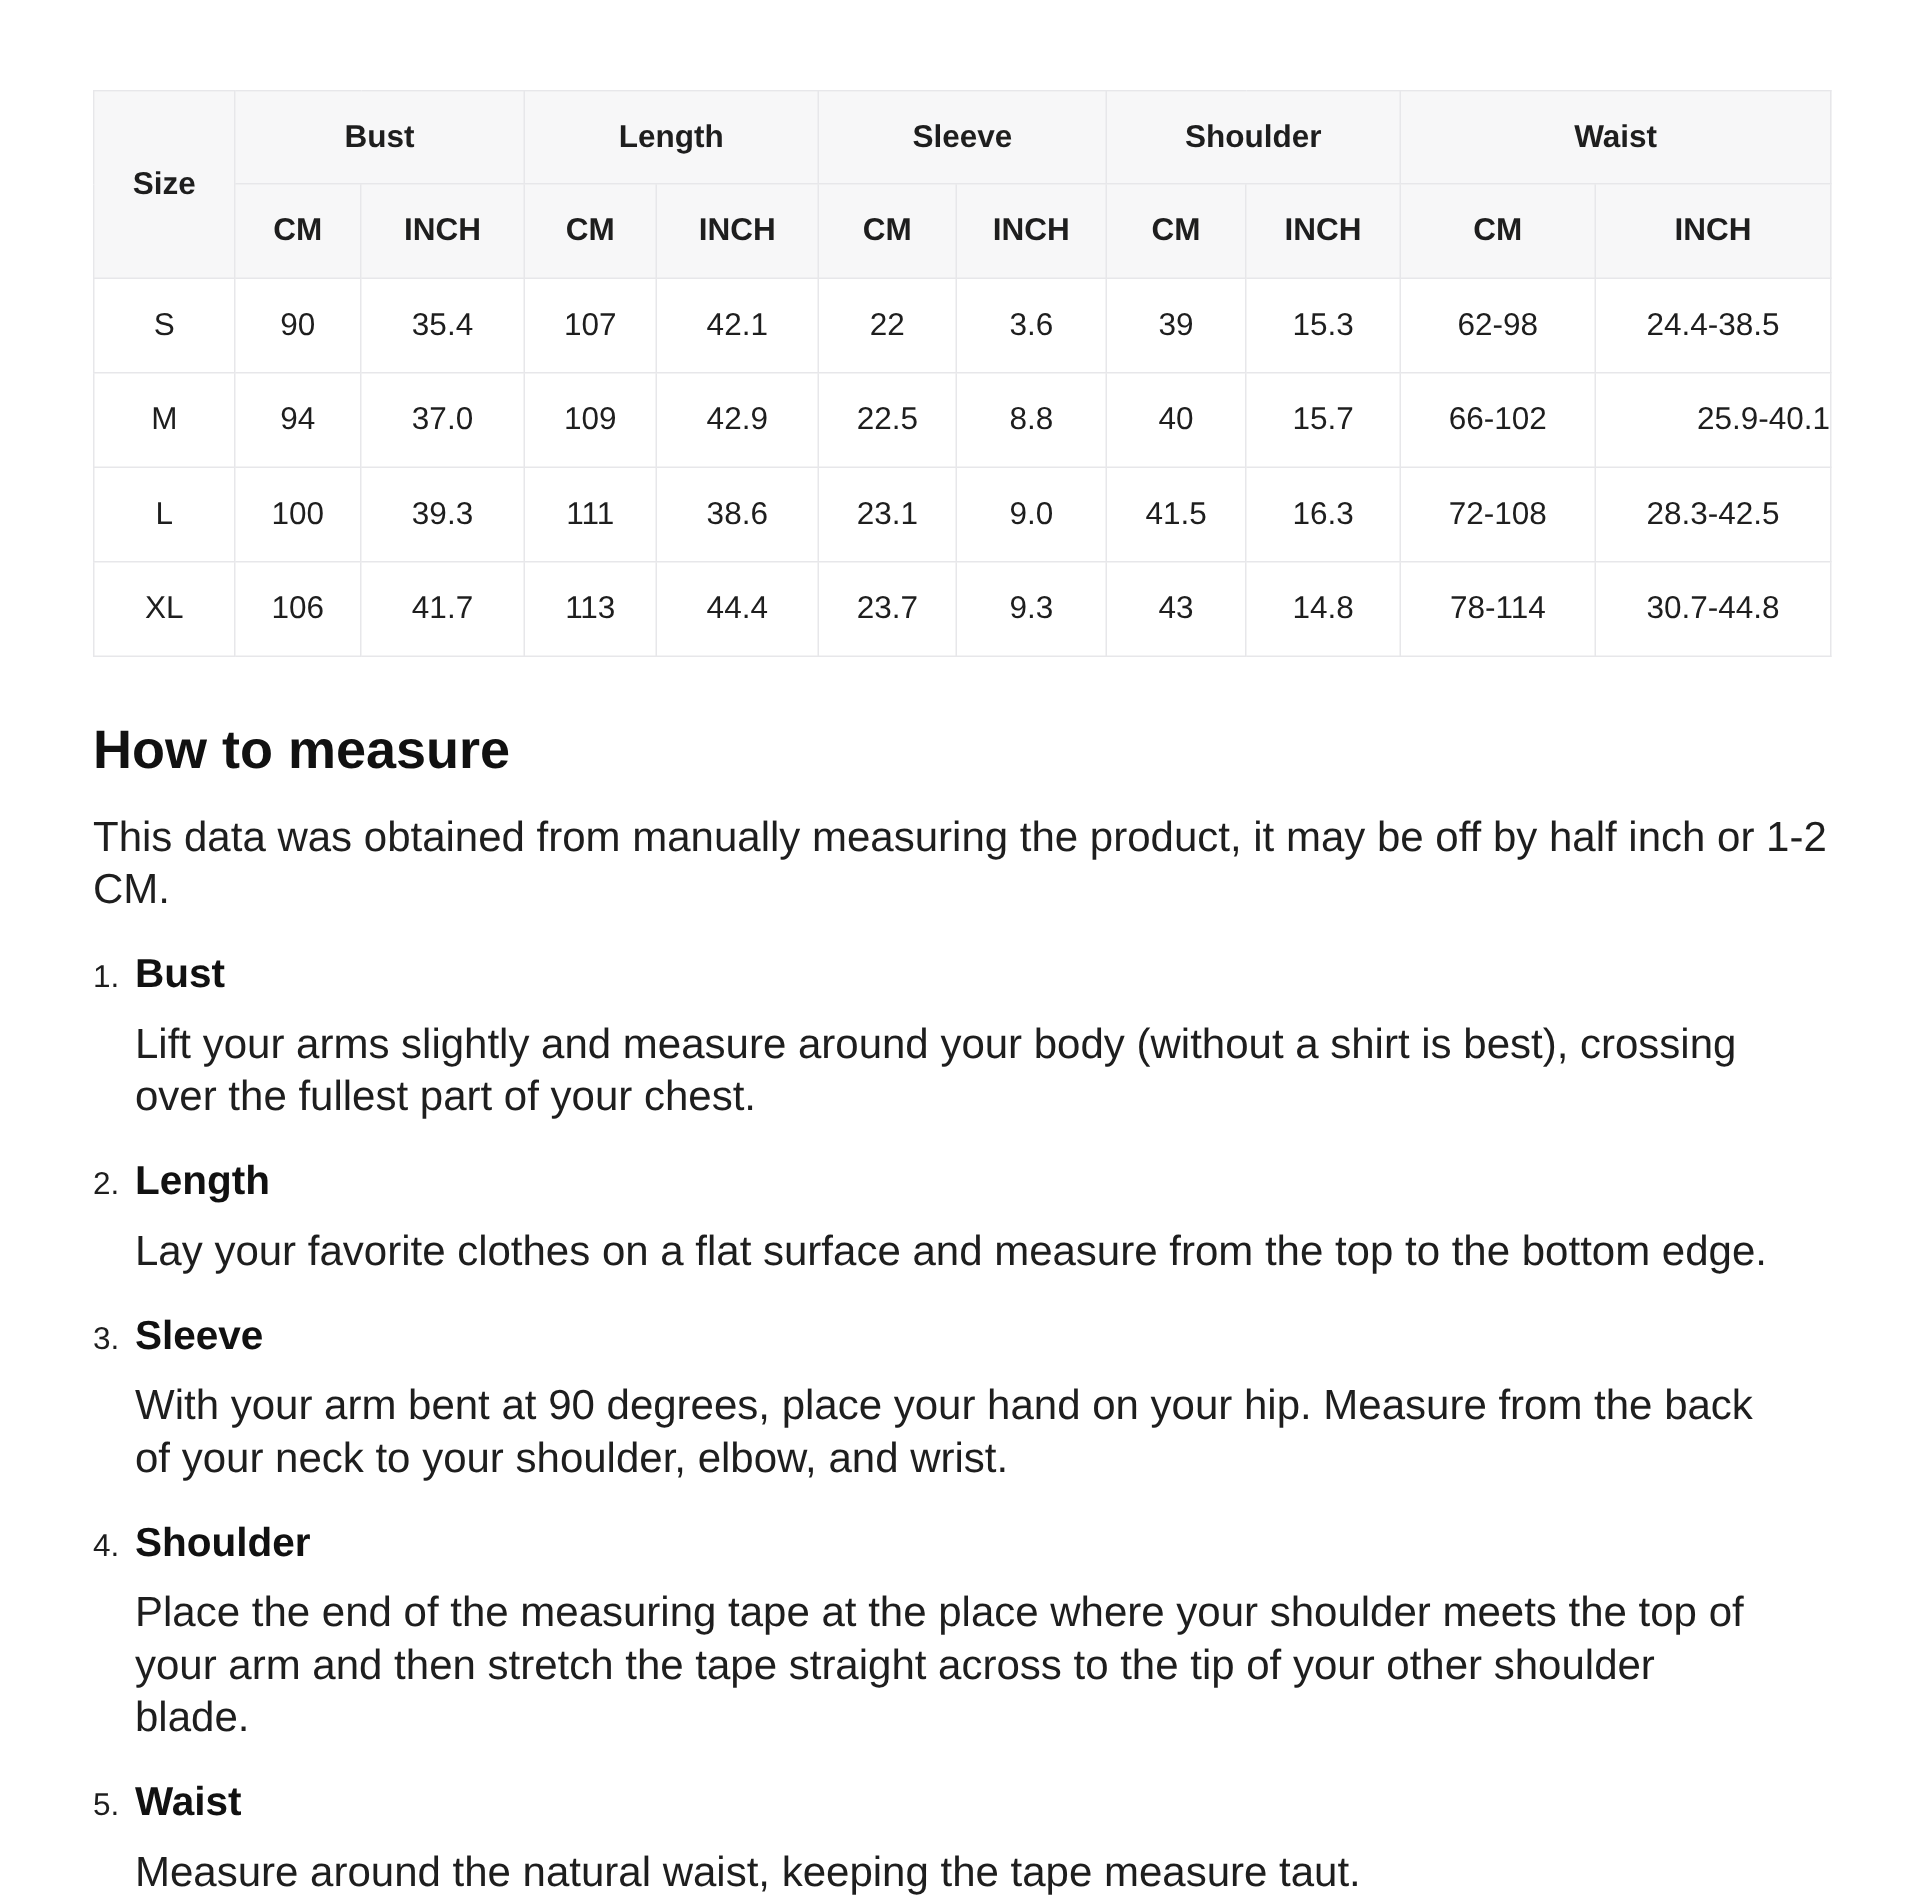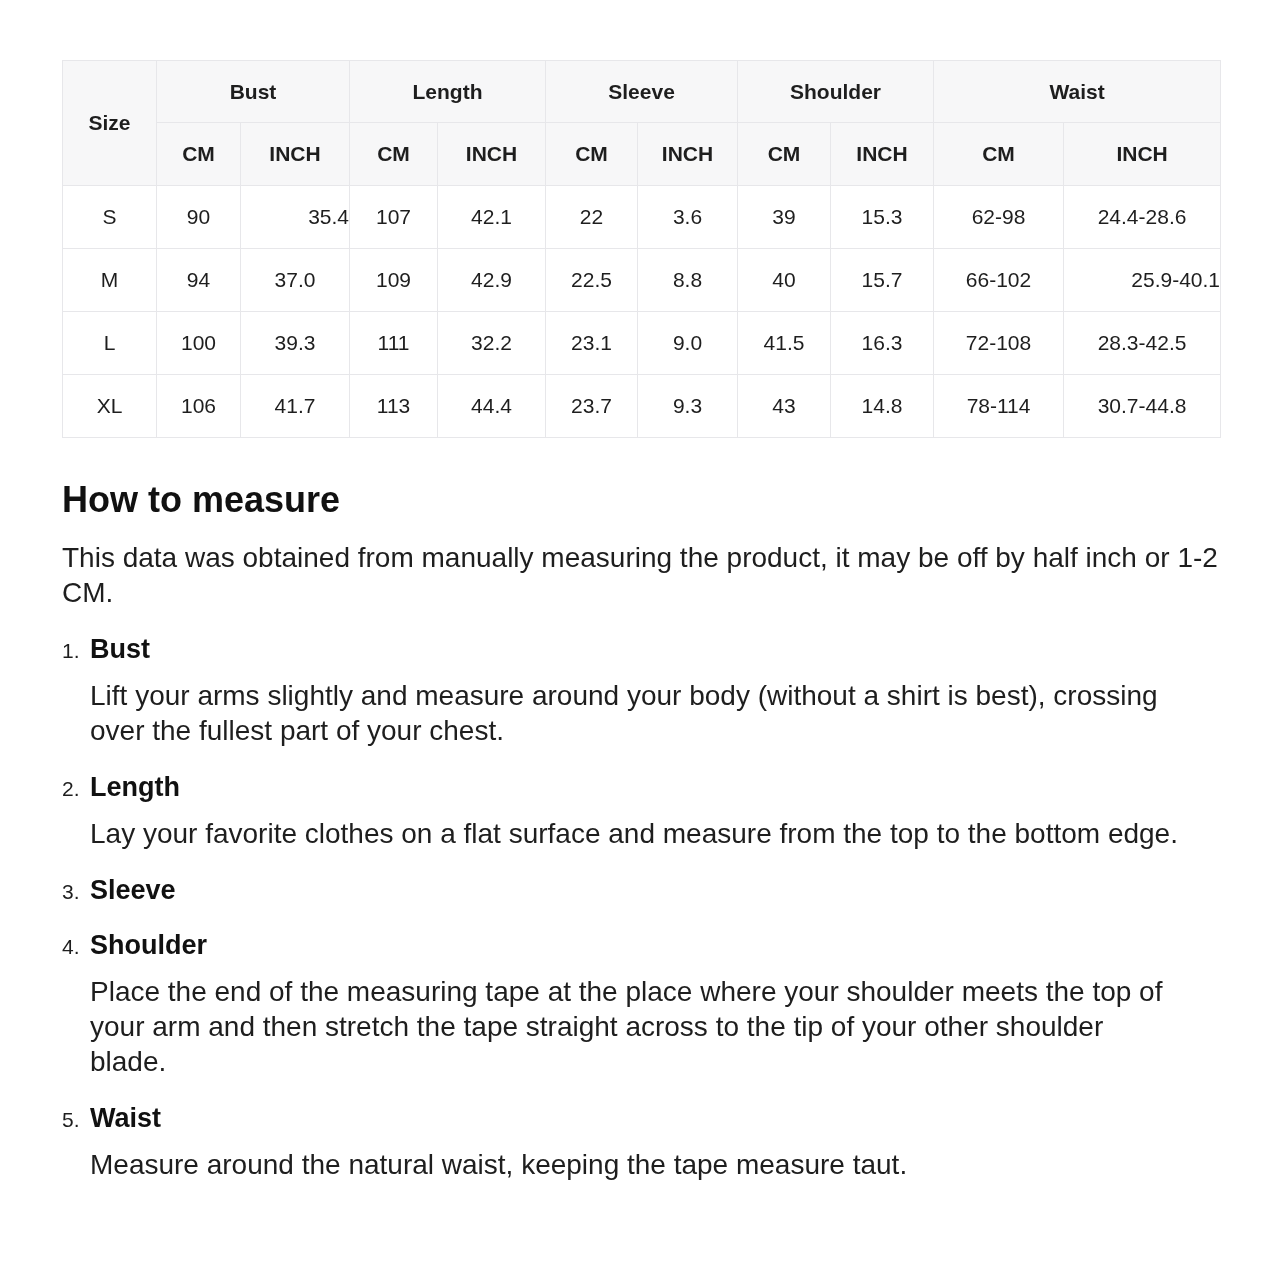--- a/index.html
+++ b/index.html
@@ -86,49 +86,49 @@
         <th style="border-color: rgb(231, 231, 234); background: rgb(247, 247, 248);">CM</th>
         <th style="border-color: rgb(231, 231, 234); background: rgb(247, 247, 248);">INCH</th>
         <th style="border-color: rgb(231, 231, 234); background: rgb(247, 247, 248);">CM</th>
         <th style="border-color: rgb(231, 231, 234); background: rgb(247, 247, 248);">INCH</th>
       </tr>
     </thead>
     <tbody>
       <tr>
         <th style="border-color: rgb(231, 231, 234);">S</th>
         <td style="border-color: rgb(231, 231, 234);">90</td>
-        <td style="border-color: rgb(231, 231, 234); text-align: right;">35.4</td>
+        <td style="border-color: rgb(231, 231, 234);">35.4</td>
         <td style="border-color: rgb(231, 231, 234);">107</td>
         <td style="border-color: rgb(231, 231, 234);">42.1</td>
         <td style="border-color: rgb(231, 231, 234);">22</td>
         <td style="border-color: rgb(231, 231, 234);">3.6</td>
         <td style="border-color: rgb(231, 231, 234);">39</td>
         <td style="border-color: rgb(231, 231, 234);">15.3</td>
         <td style="border-color: rgb(231, 231, 234);">62-98</td>
-        <td style="border-color: rgb(231, 231, 234);">24.4-28.6</td>
+        <td style="border-color: rgb(231, 231, 234);">24.4-38.5</td>
       </tr>
       <tr>
         <th style="border-color: rgb(231, 231, 234);">M</th>
         <td style="border-color: rgb(231, 231, 234);">94</td>
         <td style="border-color: rgb(231, 231, 234);">37.0</td>
         <td style="border-color: rgb(231, 231, 234);">109</td>
         <td style="border-color: rgb(231, 231, 234);">42.9</td>
         <td style="border-color: rgb(231, 231, 234);">22.5</td>
         <td style="border-color: rgb(231, 231, 234);">8.8</td>
         <td style="border-color: rgb(231, 231, 234);">40</td>
         <td style="border-color: rgb(231, 231, 234);">15.7</td>
         <td style="border-color: rgb(231, 231, 234);">66-102</td>
         <td style="border-color: rgb(231, 231, 234); text-align: right;">25.9-40.1</td>
       </tr>
       <tr>
         <th style="border-color: rgb(231, 231, 234);">L</th>
         <td style="border-color: rgb(231, 231, 234);">100</td>
         <td style="border-color: rgb(231, 231, 234);">39.3</td>
         <td style="border-color: rgb(231, 231, 234);">111</td>
-        <td style="border-color: rgb(231, 231, 234);">32.2</td>
+        <td style="border-color: rgb(231, 231, 234);">38.6</td>
         <td style="border-color: rgb(231, 231, 234);">23.1</td>
         <td style="border-color: rgb(231, 231, 234);">9.0</td>
         <td style="border-color: rgb(231, 231, 234);">41.5</td>
         <td style="border-color: rgb(231, 231, 234);">16.3</td>
         <td style="border-color: rgb(231, 231, 234);">72-108</td>
         <td style="border-color: rgb(231, 231, 234);">28.3-42.5</td>
       </tr>
       <tr>
         <th style="border-color: rgb(231, 231, 234);">XL</th>
         <td style="border-color: rgb(231, 231, 234);">106</td>
@@ -164,20 +164,21 @@
         <span class="item-label">Length</span>
       </div>
       <p class="item-text">Lay your favorite clothes on a flat surface and measure from the top to the bottom edge.</p>
     </div>
 
     <div class="howto-item">
       <div class="item-head">
         <span class="item-number">3.</span>
         <span class="item-label">Sleeve</span>
       </div>
+      <p class="item-text">With your arm bent at 90 degrees, place your hand on your hip. Measure from the back of your neck to your shoulder, elbow, and wrist.</p>
     </div>
 
     <div class="howto-item">
       <div class="item-head">
         <span class="item-number">4.</span>
         <span class="item-label">Shoulder</span>
       </div>
       <p class="item-text">Place the end of the measuring tape at the place where your shoulder meets the top of your arm and then stretch the tape straight across to the tip of your other shoulder blade.</p>
     </div>
 

